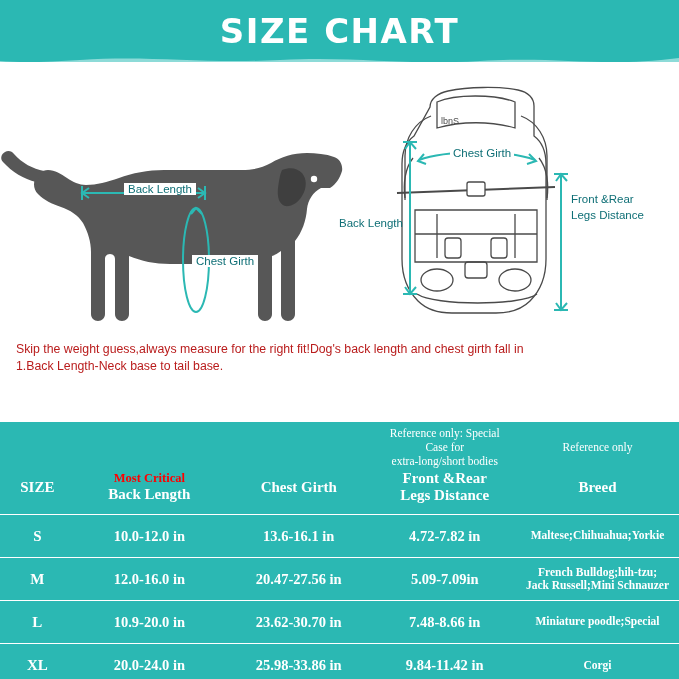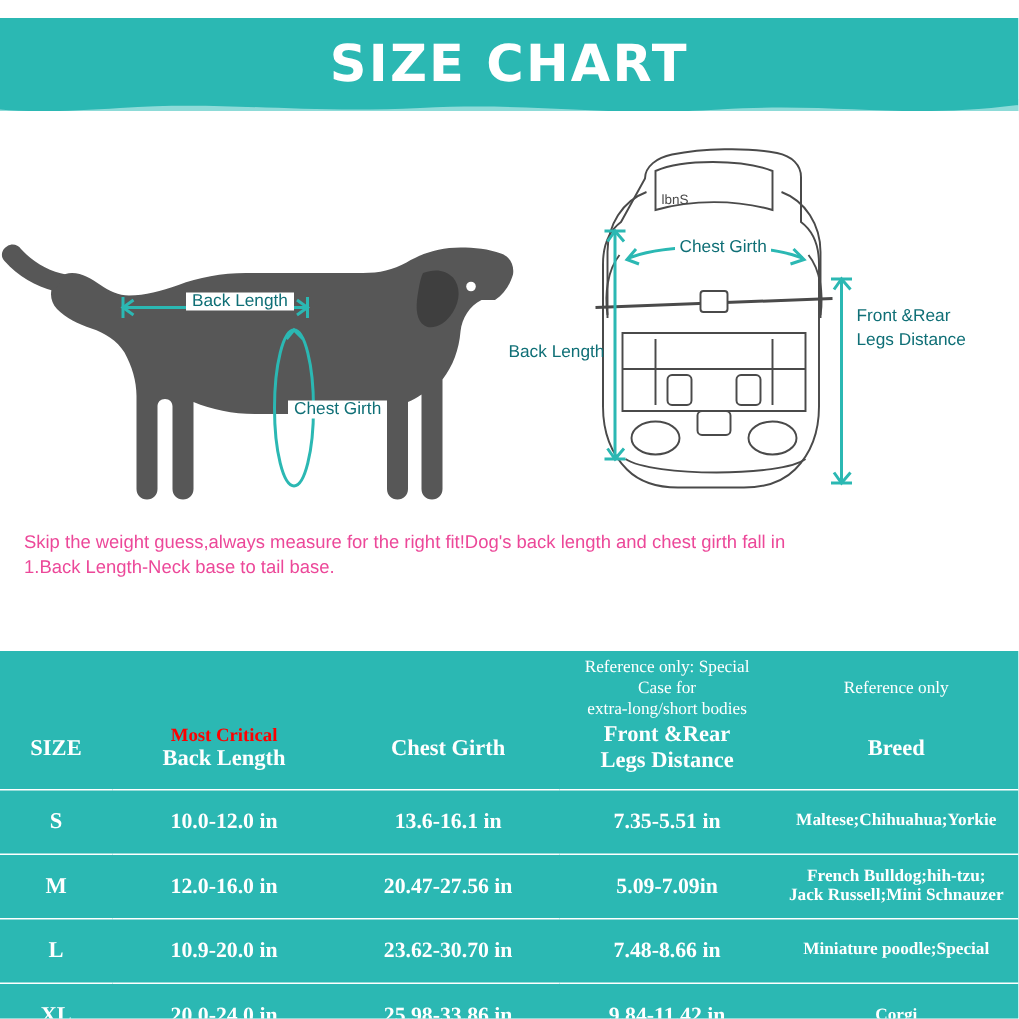--- a/index.html
+++ b/index.html
@@ -19,21 +19,20 @@
   }
 
   
   .header {
     position: relative;
     height: 62px;
     background: #2bb8b3;
     display: flex;
     align-items: center;
     justify-content: center;
-    margin-top: 12px;
   }
   .header-title {
     color: #ffffff;
     font-size: 34px;
     font-weight: bold;
     letter-spacing: 1.5px;
     font-family: "DejaVu Sans", sans-serif;
   }
   .header-wave {
     position: absolute;
@@ -59,21 +58,21 @@
     font-size: 11.5px;
     font-family: "Liberation Sans", sans-serif;
     white-space: nowrap;
   }
 
   
   .notes {
     padding: 4px 16px 0 16px;
     font-size: 12.3px;
     line-height: 16.5px;
-    color: #ec4899;
+    color: #b91c1c;
   }
   .notes p { margin: 0; }
 
   
   .table-wrap {
     position: absolute;
     left: 0;
     top: 422px;
     width: 679px;
     height: 323px;
@@ -317,21 +316,21 @@
             <span>Front &amp;Rear</span><br>
             <span>Legs Distance</span>
           </th>
           <th>Breed</th>
         </tr>
 
         <tr class="data-row">
           <td class="size">S</td>
           <td>10.0-12.0 in</td>
           <td>13.6-16.1 in</td>
-          <td>7.35-5.51 in</td>
+          <td>4.72-7.82 in</td>
           <td class="breed">Maltese;Chihuahua;Yorkie</td>
         </tr>
         <tr class="data-row">
           <td class="size">M</td>
           <td>12.0-16.0 in</td>
           <td>20.47-27.56 in</td>
           <td>5.09-7.09in</td>
           <td class="breed">French Bulldog;hih-tzu;<br>Jack Russell;Mini Schnauzer</td>
         </tr>
         <tr class="data-row">

